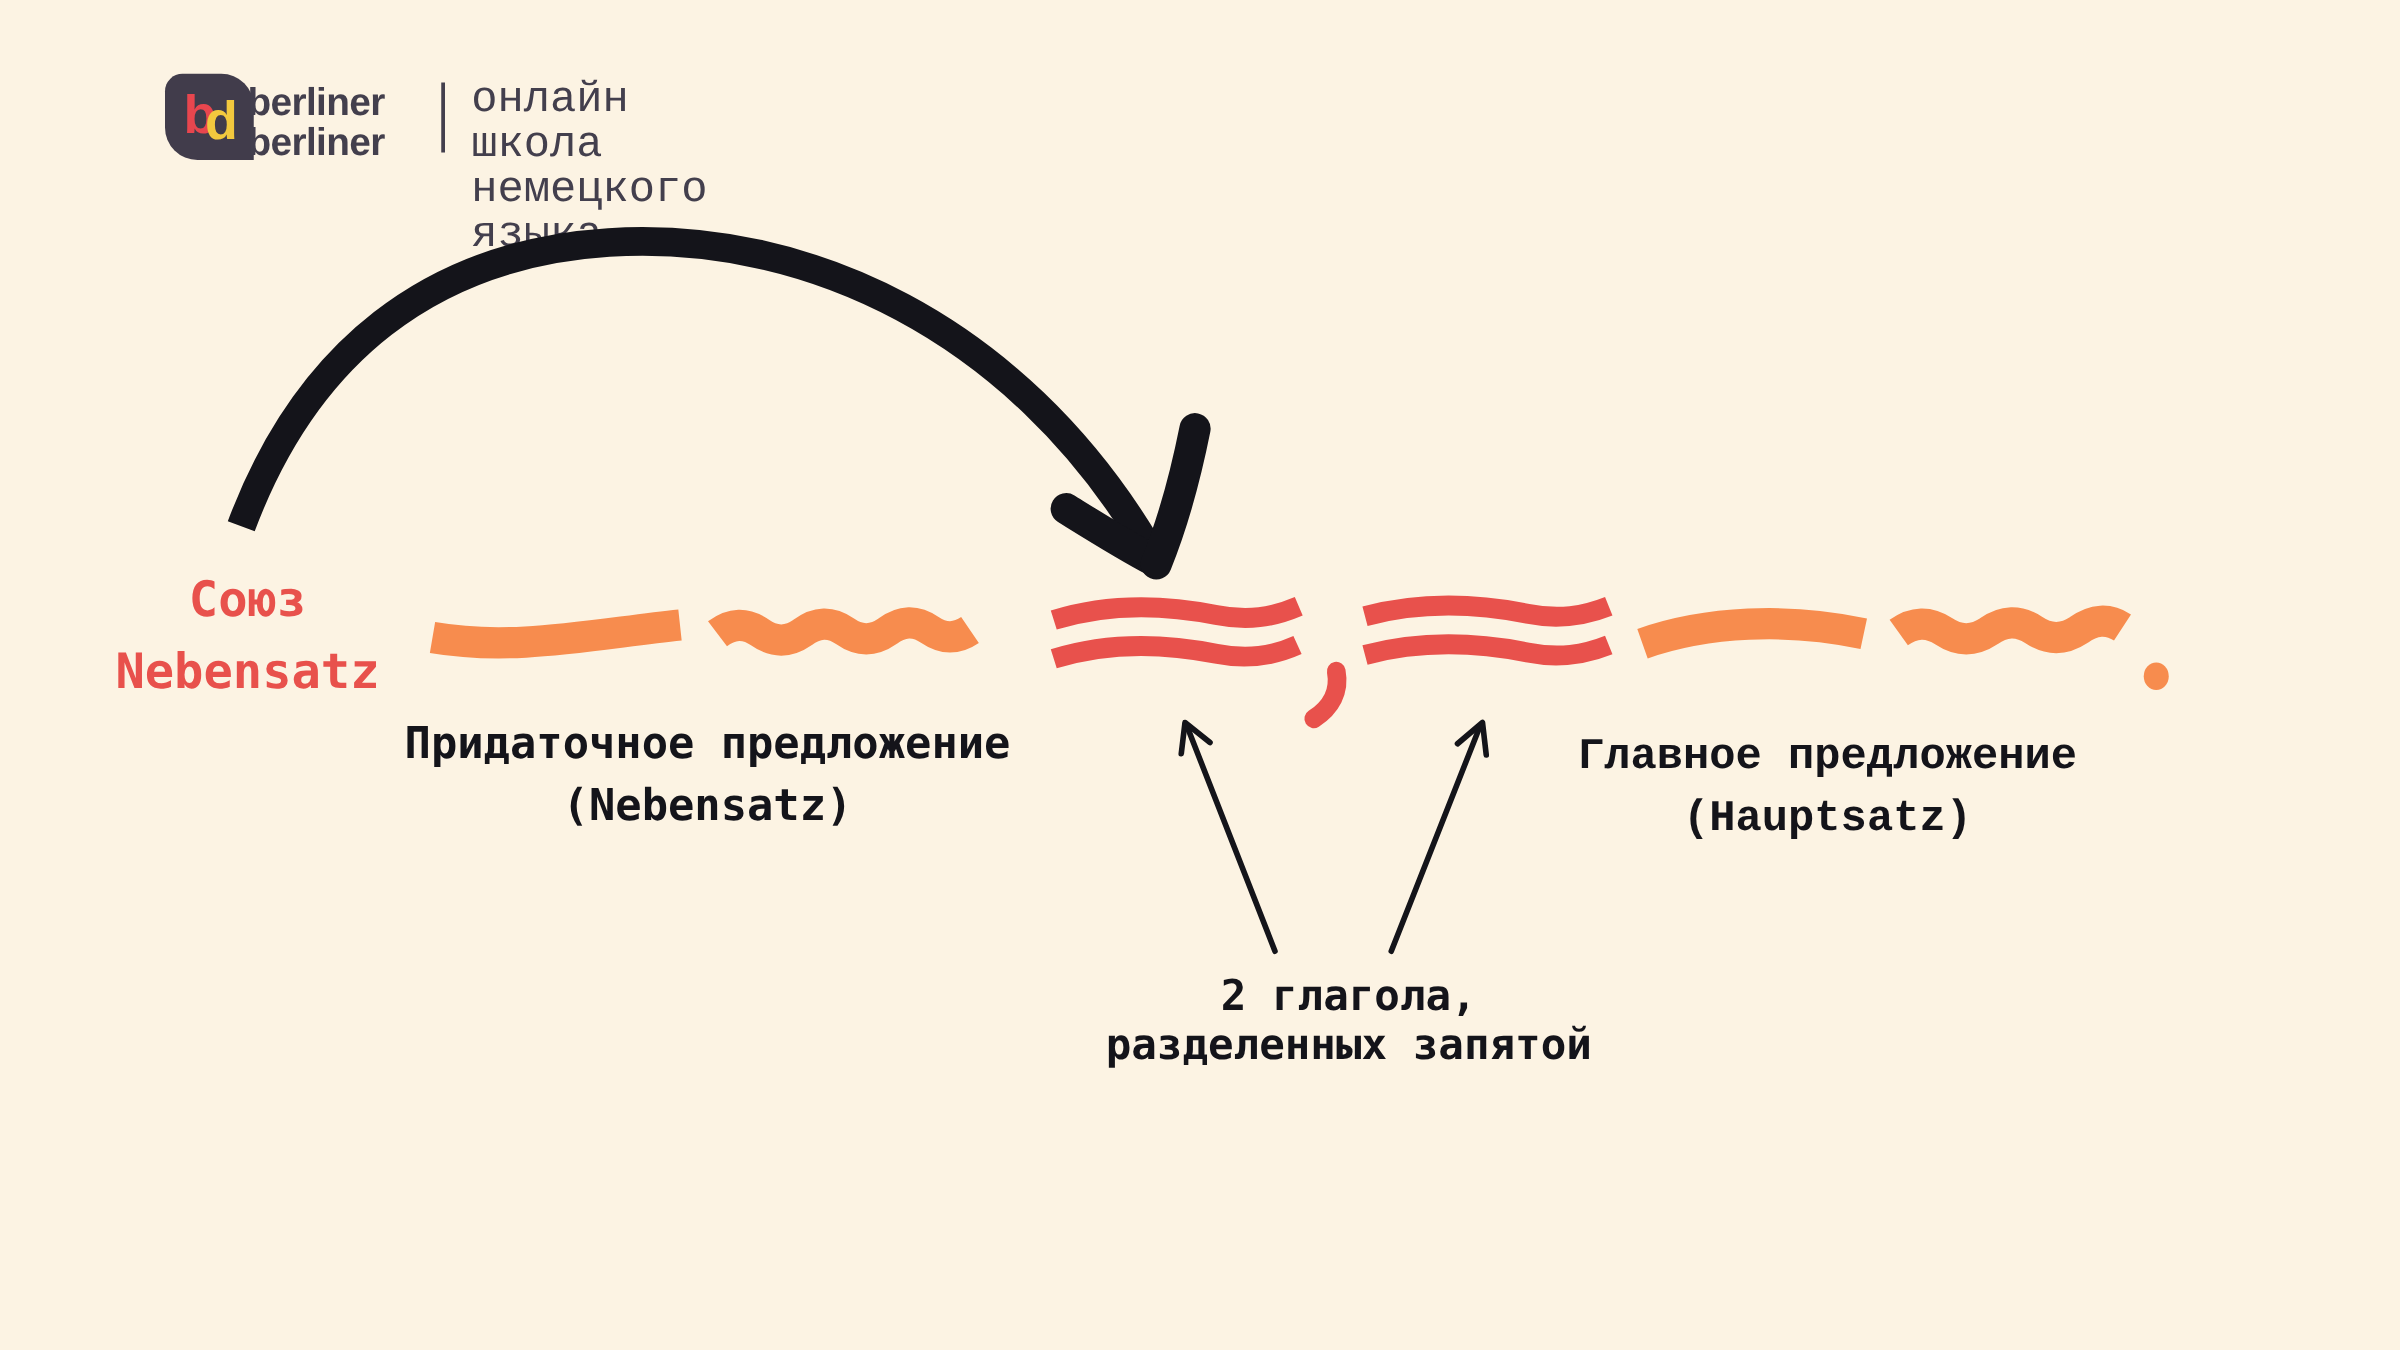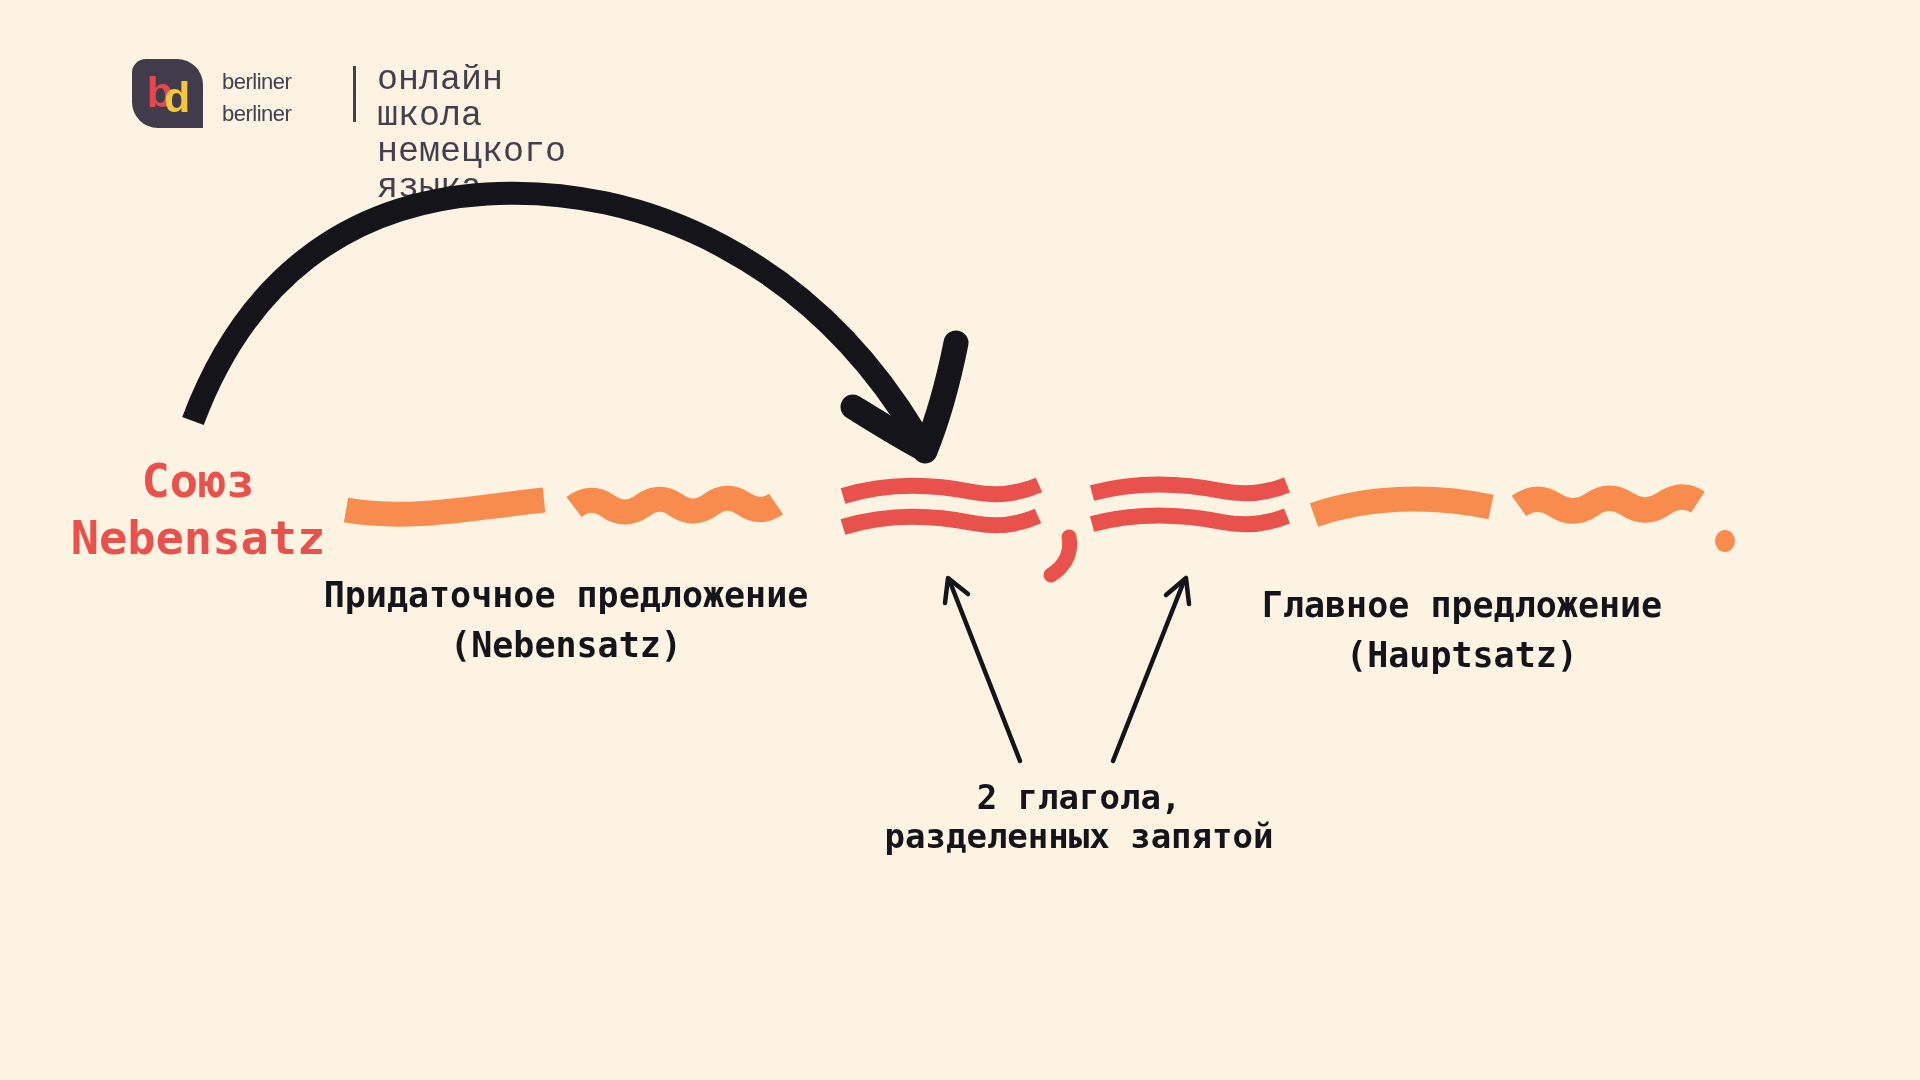--- a/index.html
+++ b/index.html
@@ -16,43 +16,43 @@
   .logo-block{position:absolute; left:0; top:0;}
   .logo-mark{
     position:absolute; left:132px; top:59px; width:71px; height:69px;
     background:var(--logo-bg); border-radius:14px 26px 0 26px;
     display:flex; align-items:center; justify-content:center;
     font-family:"Liberation Sans","DejaVu Sans",sans-serif; font-weight:bold; font-size:43px;
   }
   .logo-mark .b{color:var(--logo-b); position:relative; left:2px; top:-1px;}
   .logo-mark .d{color:var(--logo-d); position:relative; margin-left:-7px; top:4px;}
   .brand{
-    position:absolute; left:222px; top:66px;
-    font-family:"Liberation Sans","DejaVu Sans",sans-serif; font-weight:normal;
-    font-size:22px; line-height:32px; color:var(--logo-text); letter-spacing:-0.5px;
+    position:absolute; left:198px; top:66px;
+    font-family:"Liberation Sans","DejaVu Sans",sans-serif; font-weight:bold;
+    font-size:31px; line-height:32px; color:var(--logo-text); letter-spacing:-0.5px;
   }
   .logo-divider{position:absolute; left:353px; top:66px; width:3px; height:56px; background:var(--logo-text);}
   .tagline{
     position:absolute; left:377px; top:62px;
     font-family:Liberation Mono, monospace; font-weight:500;
     font-size:35px; line-height:36px; color:var(--logo-text);
   }
   .line{display:block;}
   
   .diagram-svg{position:absolute; left:0; top:0; width:1920px; height:1080px;}
   .st-ink{stroke:var(--ink); fill:none;}
   .st-orange{stroke:var(--orange); fill:none;}
   .st-red{stroke:var(--red); fill:none;}
   .fill-orange{fill:var(--orange); stroke:none;}
   
   .dg-text{position:absolute; transform:translateX(-50%); text-align:center; font-weight:bold; white-space:nowrap;}
-  .conjunction-label{left:198px; top:452px; font-size:47px; line-height:57px; color:var(--red);}
+  .conjunction-label{left:198px; top:452px; font-size:39px; line-height:57px; color:var(--red);}
   .clause-label{color:var(--ink); font-size:35px; line-height:50px;}
   .clause-left{left:554px; top:570px;margin-left:12px;}
-  .clause-right{left:1462px; top:580px;}
+  .clause-right{left:1462px; top:580px;font-family:Liberation Mono, monospace;}
   .verbs-note{left:1079px; top:778px; font-size:34px; line-height:39px; color:var(--ink);}
 </style>
 </head>
 <body>
 
 <div class="canvas">
 
   <div class="logo-block">
     <div class="logo-mark">
       <span class="b">b</span>

